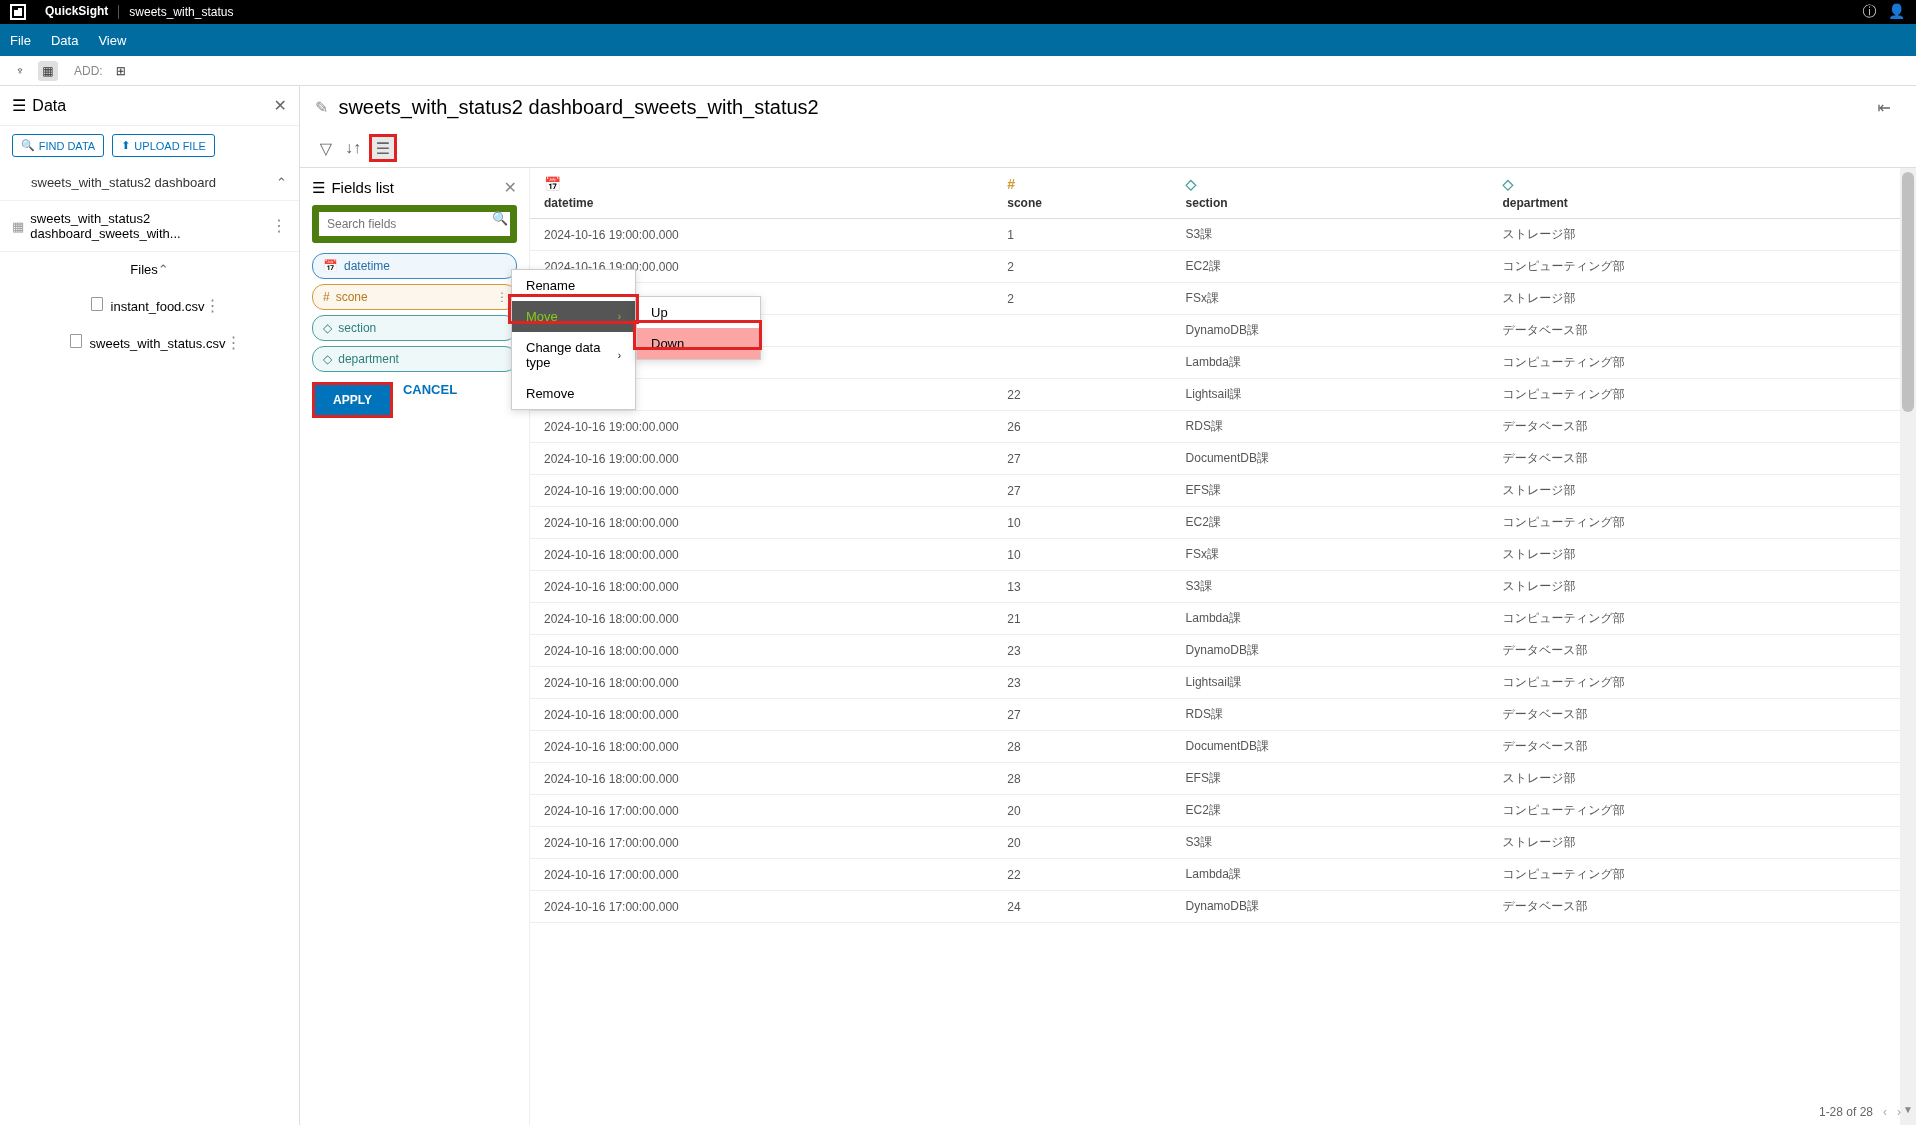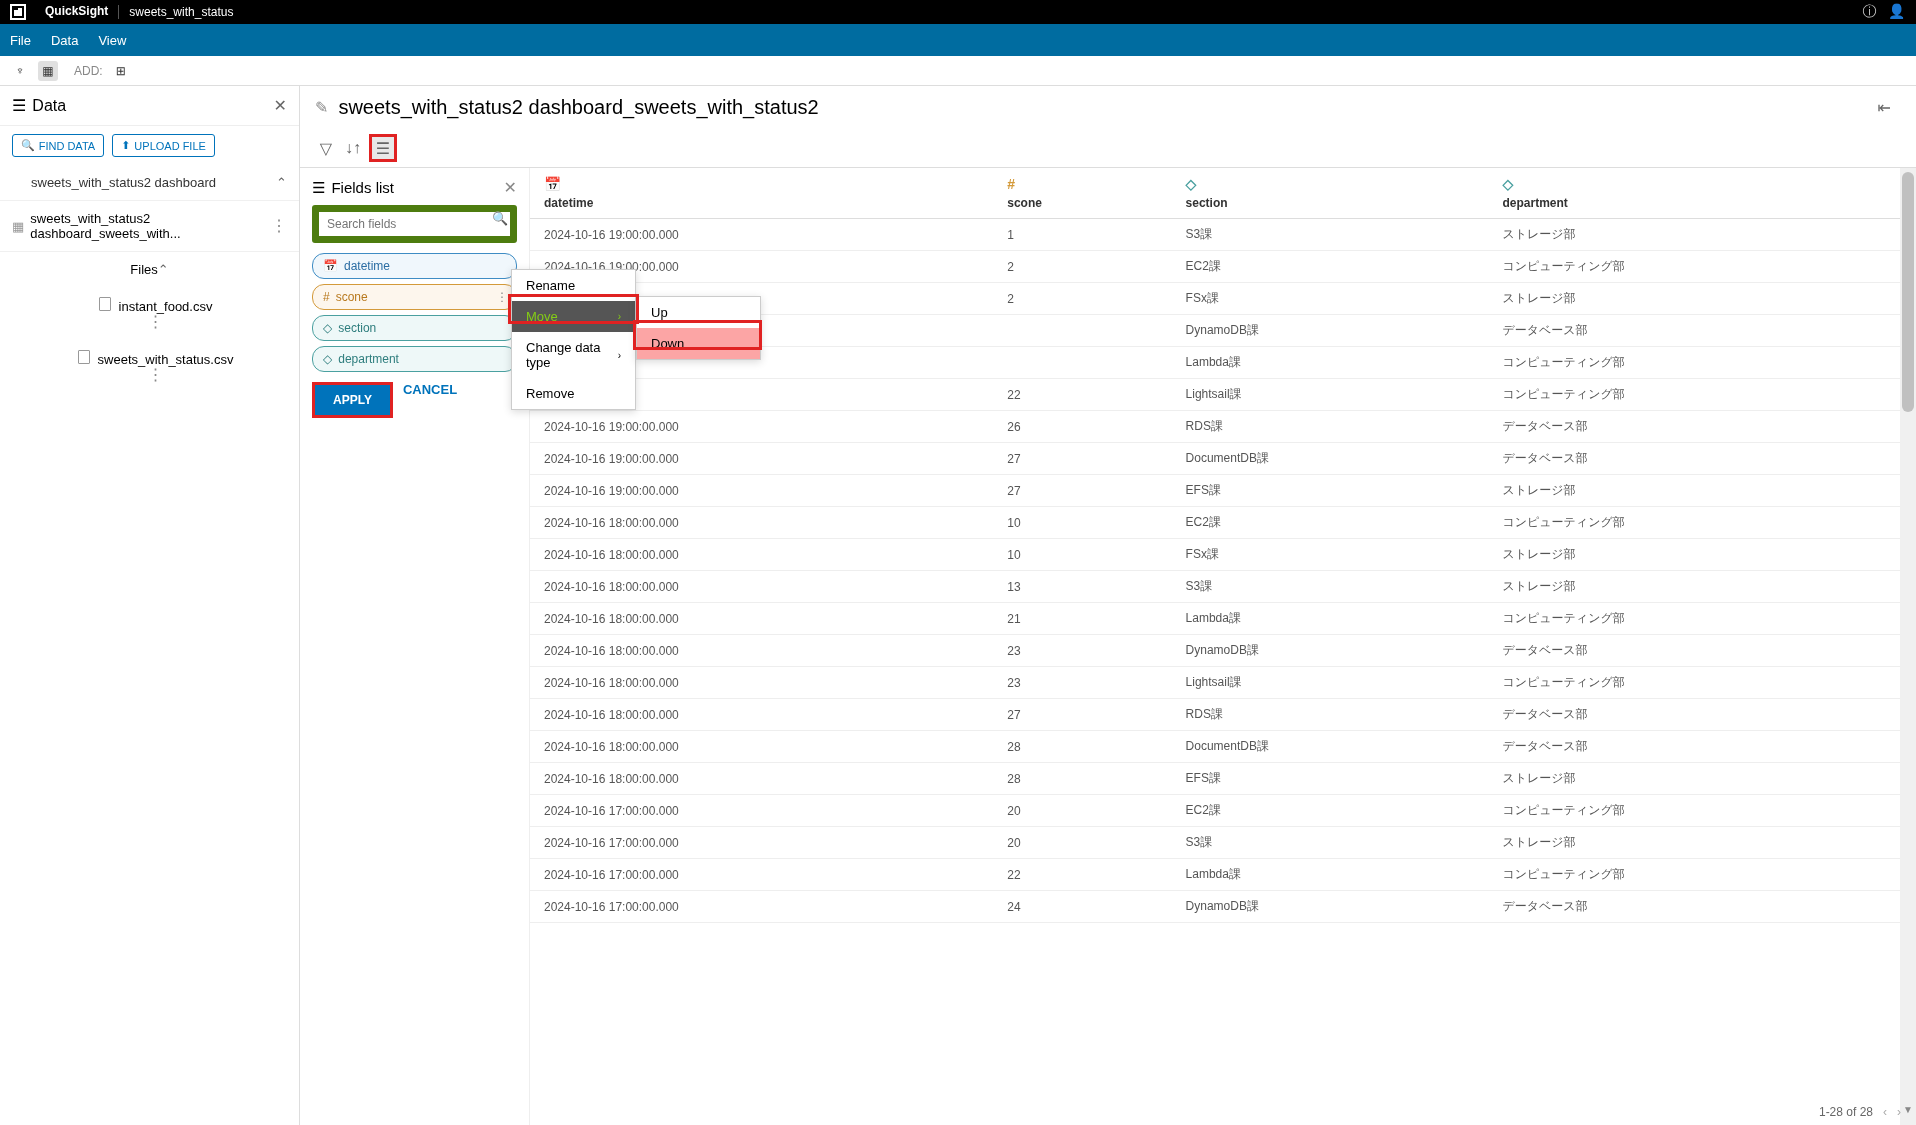--- a/index.html
+++ b/index.html
@@ -29,21 +29,21 @@
 
 
 .sidebar { width: 300px; border-right: 1px solid #ddd; display: flex; flex-direction: column; }
 .data-header { display: flex; align-items: center; justify-content: space-between; padding: 10px 12px; font-size: 16px; border-bottom: 1px solid #eee; }
 .data-header-left { display: flex; align-items: center; gap: 6px; }
 .data-buttons { display: flex; gap: 8px; padding: 8px 12px; }
 .data-btn { border: 1px solid #0073bb; color: #0073bb; background: #fff; padding: 4px 8px; font-size: 11px; border-radius: 3px; cursor: pointer; display: flex; align-items: center; gap: 4px; }
 .ds-item { padding: 10px 12px; font-size: 13px; display: flex; align-items: center; justify-content: space-between; border-bottom: 1px solid #f0f0f0; cursor: pointer; }
 .ds-item.header { font-weight: normal; color: #333; padding-left: 31px; }
 .files-header { padding: 10px 12px; font-size: 13px; display: flex; justify-content: center; align-items: center; }
-.file-item { padding: 10px 12px 10px 24px; font-size: 13px; display: flex; align-items: center; justify-content: space-between; cursor: pointer; flex-direction: column; }
+.file-item { padding: 10px 12px 10px 24px; font-size: 13px; display: flex; align-items: center; justify-content: center; cursor: pointer; }
 .file-icon { display: inline-block; width: 12px; height: 14px; border: 1px solid #999; border-radius: 1px; margin-right: 8px; position: relative; }
 .dots-icon { color: #888; font-size: 16px; line-height: 1; cursor: pointer; }
 .chevron { cursor: pointer; color: #666; }
 
 
 .content { flex: 1; display: flex; flex-direction: column; overflow: hidden; }
 .content-header { padding: 10px 15px; display: flex; align-items: center; gap: 10px; }
 .content-title { font-size: 20px; display: flex; align-items: center; gap: 8px; }
 .pencil-icon { color: #888; }
 .snapshot-badge { display: inline-block; background: #2e7d32; color: #fff; padding: 5px 10px; border-radius: 4px; font-size: 12px; margin: 0 15px 8px; font-weight: bold; }

